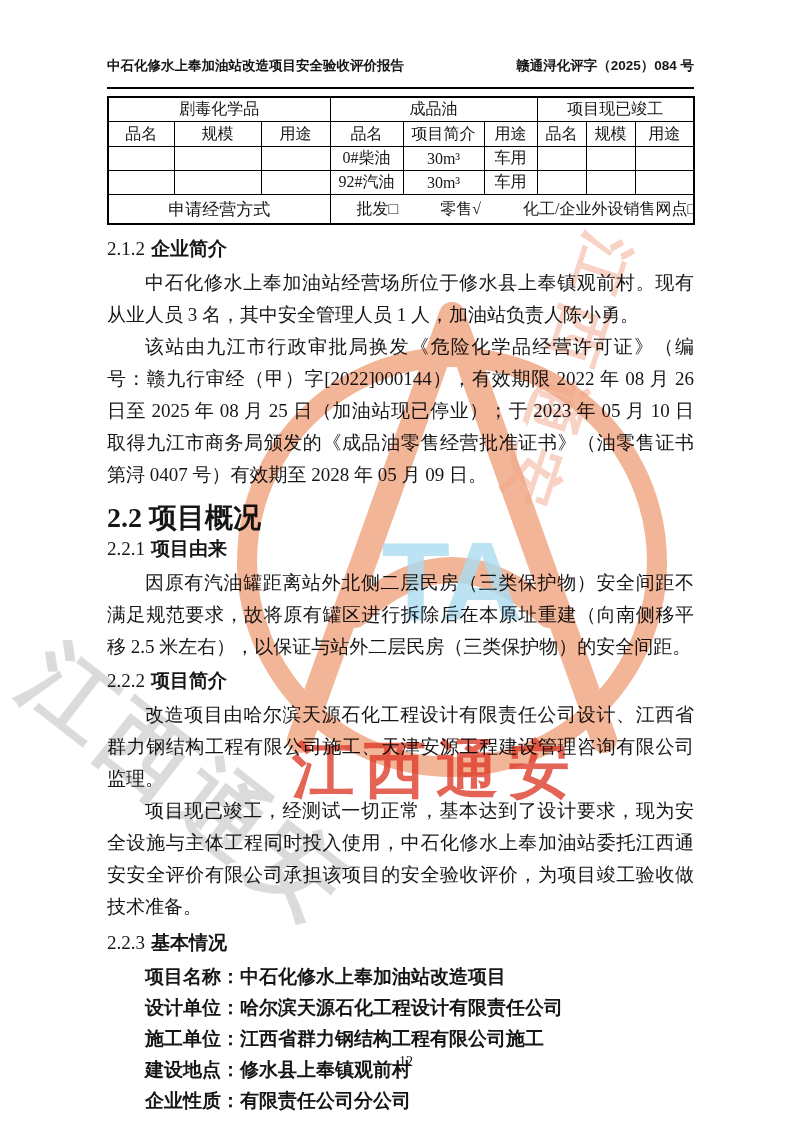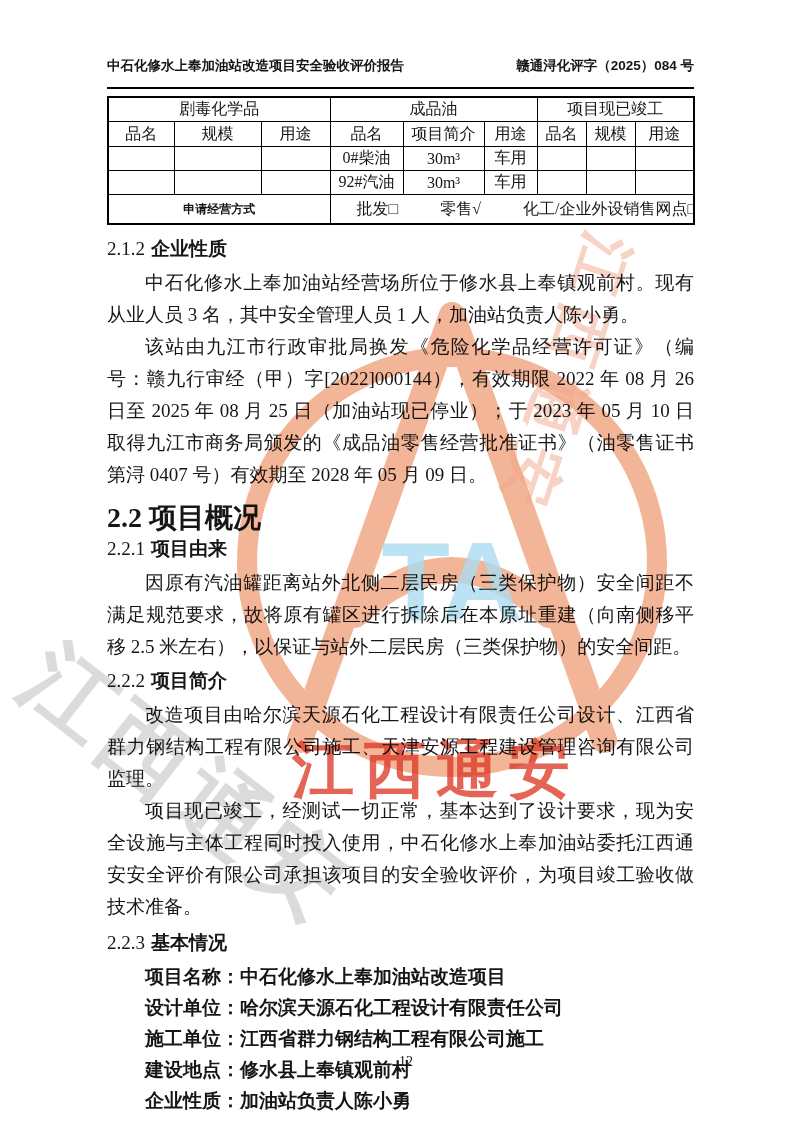--- a/index.html
+++ b/index.html
@@ -21,21 +21,21 @@
   
   table.chem {
     border-collapse:collapse; table-layout:fixed; width:587px;
     margin-top:7px; font-size:16px; text-align:center; border:2px solid #000;
   }
   table.chem td { border:1px solid #000; padding:0 2px; overflow:hidden; white-space:nowrap; }
   .row-group td { height:23px; }
   .row-colhead td { height:24px; }
   .row-data td { height:23px; }
   .row-foot td { height:28px; }
-  .cell-bold { font-family:"Liberation Sans","DejaVu Sans",sans-serif; font-weight:bold; font-size:12px; }
+  .cell-bold { font-family:"Liberation Sans","DejaVu Sans",sans-serif; font-weight:normal; font-size:17px; }
   .opts { display:flex; align-items:center; gap:42px; padding-left:24px; font-size:16px; }
 
   
   .h-sub { margin:11px 0 5px; font-size:19px; line-height:26px; }
   .h-sub .num { font-family:"Liberation Serif","DejaVu Serif",serif; font-weight:normal; }
   .h-sub .nm  { font-family:"Liberation Sans","DejaVu Sans",sans-serif; font-weight:bold; margin-left:6px; }
   .h-chapter { margin:13px 0 4px; font-size:28px; line-height:28px; font-weight:bold; }
   .h-chapter .num { font-family:"Liberation Serif","DejaVu Serif",serif; }
   .h-chapter .nm { font-family:"Liberation Sans","DejaVu Sans",sans-serif; margin-left:7px; }
   .para { margin:0; font-size:19px; line-height:32px; text-align:justify; text-indent:2em; }
@@ -144,21 +144,21 @@
             <span>批发□</span>
             <span>零售√</span>
             <span>化工/企业外设销售网点□</span>
           </div>
         </td>
       </tr>
     </tbody>
       </table>
 
     <div class="h-sub">
-      <span class="num">2.1.2</span><span class="nm">企业性质</span>
+      <span class="num">2.1.2</span><span class="nm">企业简介</span>
     </div>
     <p class="para">中石化修水上奉加油站经营场所位于修水县上奉镇观前村。现有从业人员 3 名，其中安全管理人员 1 人，加油站负责人陈小勇。</p>
     <p class="para">该站由九江市行政审批局换发《危险化学品经营许可证》（编号：赣九行审经（甲）字[2022]000144），有效期限 2022 年 08 月 26 日至 2025 年 08 月 25 日（加油站现已停业）；于 2023 年 05 月 10 日取得九江市商务局颁发的《成品油零售经营批准证书》（油零售证书第浔 0407 号）有效期至 2028 年 05 月 09 日。</p>
 
     <div class="h-chapter">
       <span class="num">2.2</span><span class="nm">项目概况</span>
     </div>
 
     <div class="h-sub" style="margin-top:4px">
       <span class="num">2.2.1</span><span class="nm">项目由来</span>
@@ -171,19 +171,19 @@
     <p class="para">改造项目由哈尔滨天源石化工程设计有限责任公司设计、江西省群力钢结构工程有限公司施工、天津安源工程建设管理咨询有限公司监理。</p>
     <p class="para">项目现已竣工，经测试一切正常，基本达到了设计要求，现为安全设施与主体工程同时投入使用，中石化修水上奉加油站委托江西通安安全评价有限公司承担该项目的安全验收评价，为项目竣工验收做技术准备。</p>
 
     <div class="h-sub" style="margin-top:7px">
       <span class="num">2.2.3</span><span class="nm">基本情况</span>
     </div>
     <div class="info-item">项目名称：中石化修水上奉加油站改造项目</div>
     <div class="info-item">设计单位：哈尔滨天源石化工程设计有限责任公司</div>
     <div class="info-item">施工单位：江西省群力钢结构工程有限公司施工</div>
     <div class="info-item">建设地点：修水县上奉镇观前村</div>
-    <div class="info-item">企业性质：加油站负责人陈小勇</div>
+    <div class="info-item">企业性质：有限责任公司分公司</div>
 
   </div>
 
   <div class="page-number">12</div>
 
 </div>
 
 </body></html>

